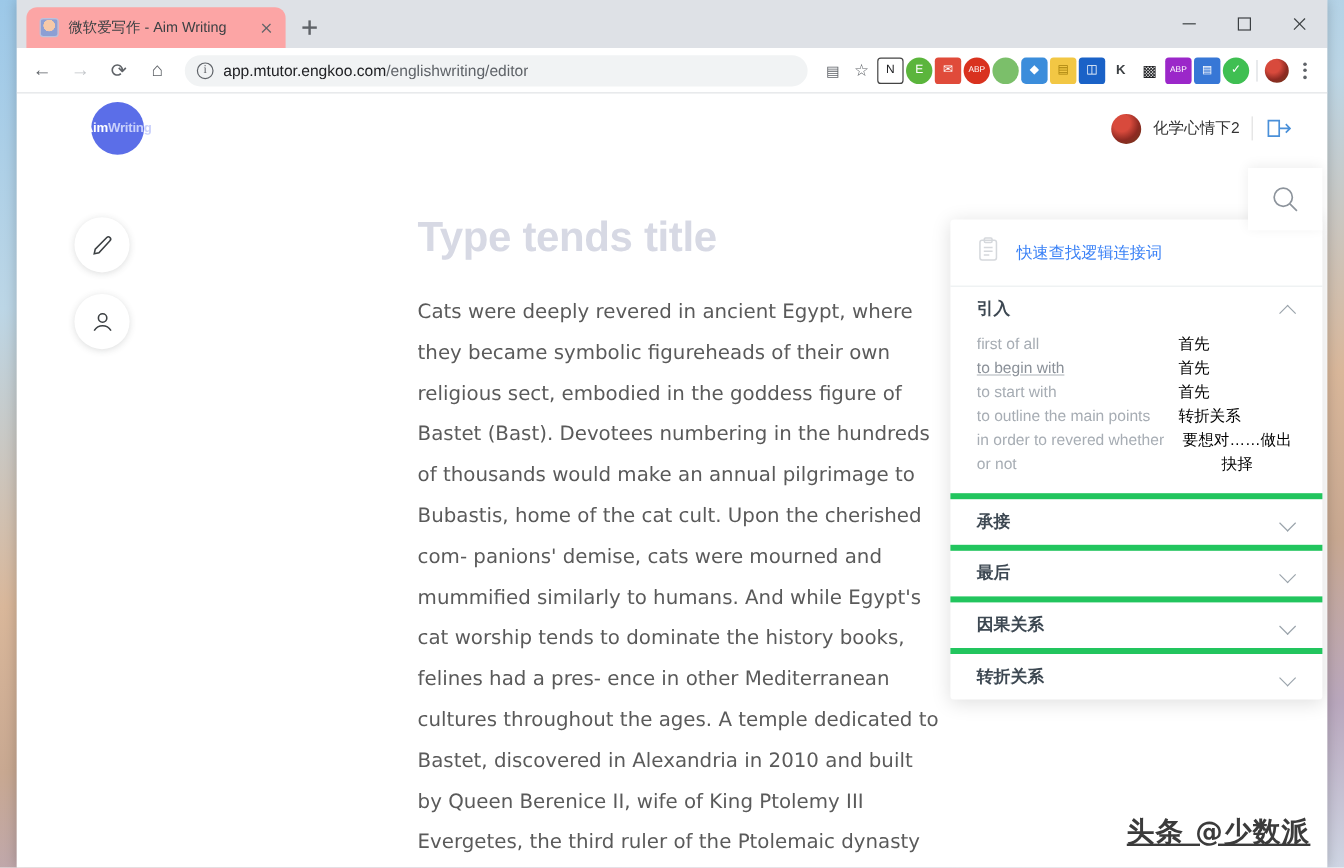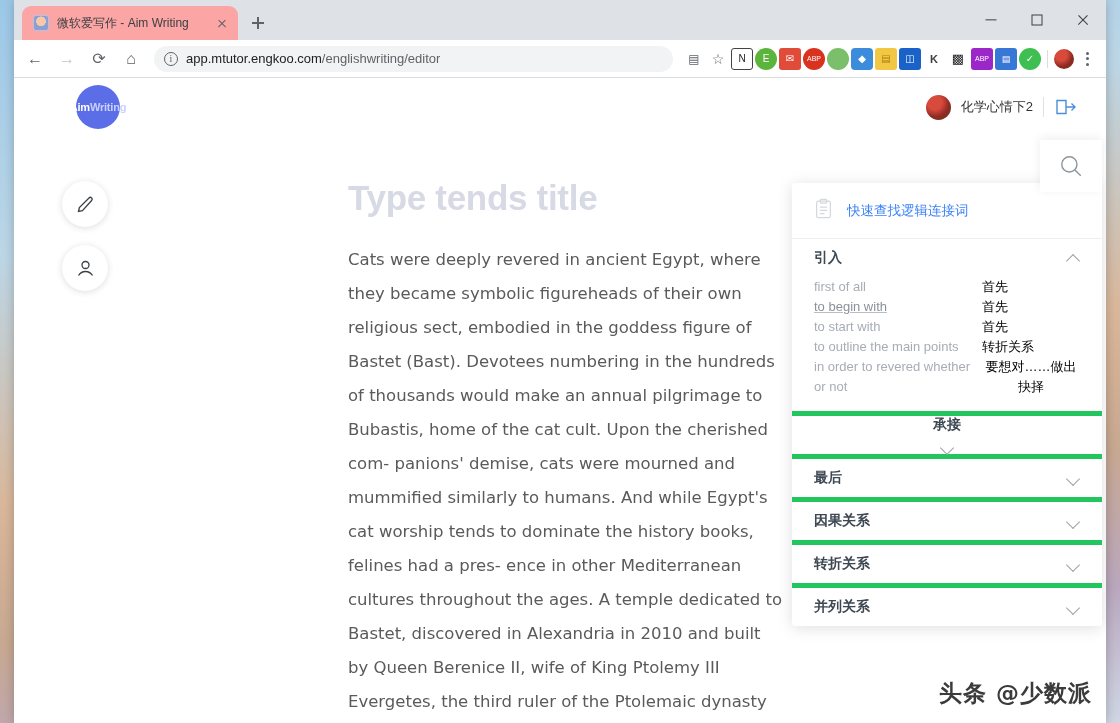--- a/index.html
+++ b/index.html
@@ -215,20 +215,21 @@
   .conn-en { width: 168px; flex: 0 0 auto; }
   .conn-en.hl { color: #8b9199; text-decoration: underline; text-decoration-color:#b9bec4; }
   .conn-cn { color: #000000; text-align: center; }
 
   .watermark {
     position: absolute; right: 14px; bottom: 14px;
     font-size: 23px; font-weight: 700; color: #2b2b2b;
     font-family: "DejaVu Sans", sans-serif;
     letter-spacing: 1px;
     opacity: .92;
+    text-decoration: underline;
   }
 </style>
 </head>
 <body>
 
 <div class="browser">
 
   <div class="tabstrip">
     <div class="tab">
       <span class="tab-favicon"></span>
@@ -365,21 +366,21 @@
             <span class="conn-cn">转折关系</span>
           </div>
           <div class="conn-row">
             <span class="conn-en">in order to revered whether or not</span>
             <span class="conn-cn">要想对……做出抉择</span>
           </div>
         </div>
       </div>
 
       <div class="sect">
-        <div class="sect-head" style="height:38px;flex-direction:column;">
+        <div class="sect-head" style="height:38px;">
           <span class="sect-title">承接</span>
           <span class="chev"></span>
         </div>
       </div>
       <div class="sect">
         <div class="sect-head" style="height:38px;text-align:center;">
           <span class="sect-title">最后</span>
           <span class="chev"></span>
         </div>
       </div>
@@ -388,23 +389,17 @@
           <span class="sect-title">因果关系</span>
           <span class="chev"></span>
         </div>
       </div>
       <div class="sect">
         <div class="sect-head" style="height:38px;">
           <span class="sect-title">转折关系</span>
           <span class="chev"></span>
         </div>
       </div>
-      <div class="sect">
-        <div class="sect-head" style="height:38px;">
-          <span class="sect-title">并列关系</span>
-          <span class="chev"></span>
-        </div>
-      </div>
     </div>
 
     <div class="watermark">头条 @少数派</div>
   </div>
 </div>
 
 </body></html>

